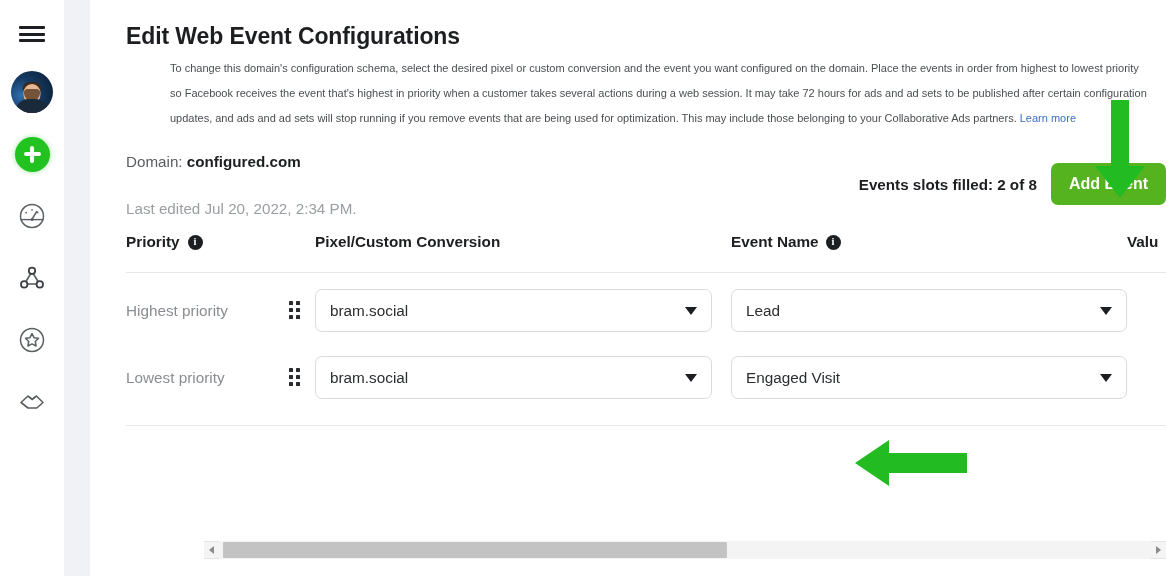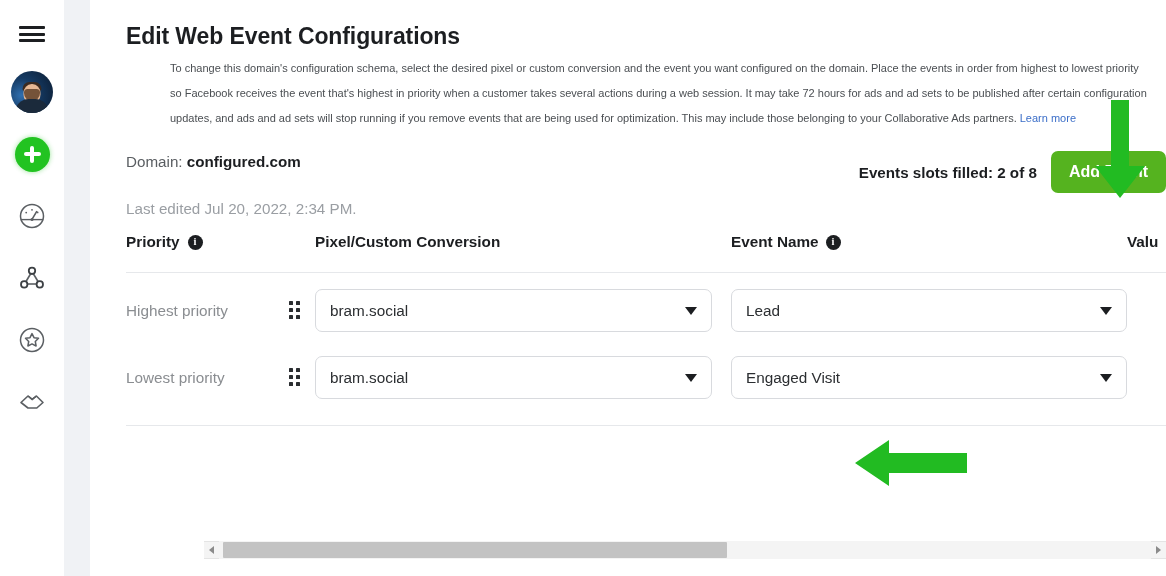--- a/index.html
+++ b/index.html
@@ -173,21 +173,21 @@
   .meta .edited {
     margin-top: 25px;
     font-size: 15.2px;
     color: #9a9ea3;
     line-height: 22px;
   }
 
   .slots-row {
     position: absolute;
     right: 0px;
-    top: 0px;
+    top: 12px;
     display: flex;
     align-items: center;
     gap: 14px;
   }
   .slots-text {
     font-size: 15.2px;
     font-weight: bold;
     color: #1c1e21;
     white-space: nowrap;
   }

